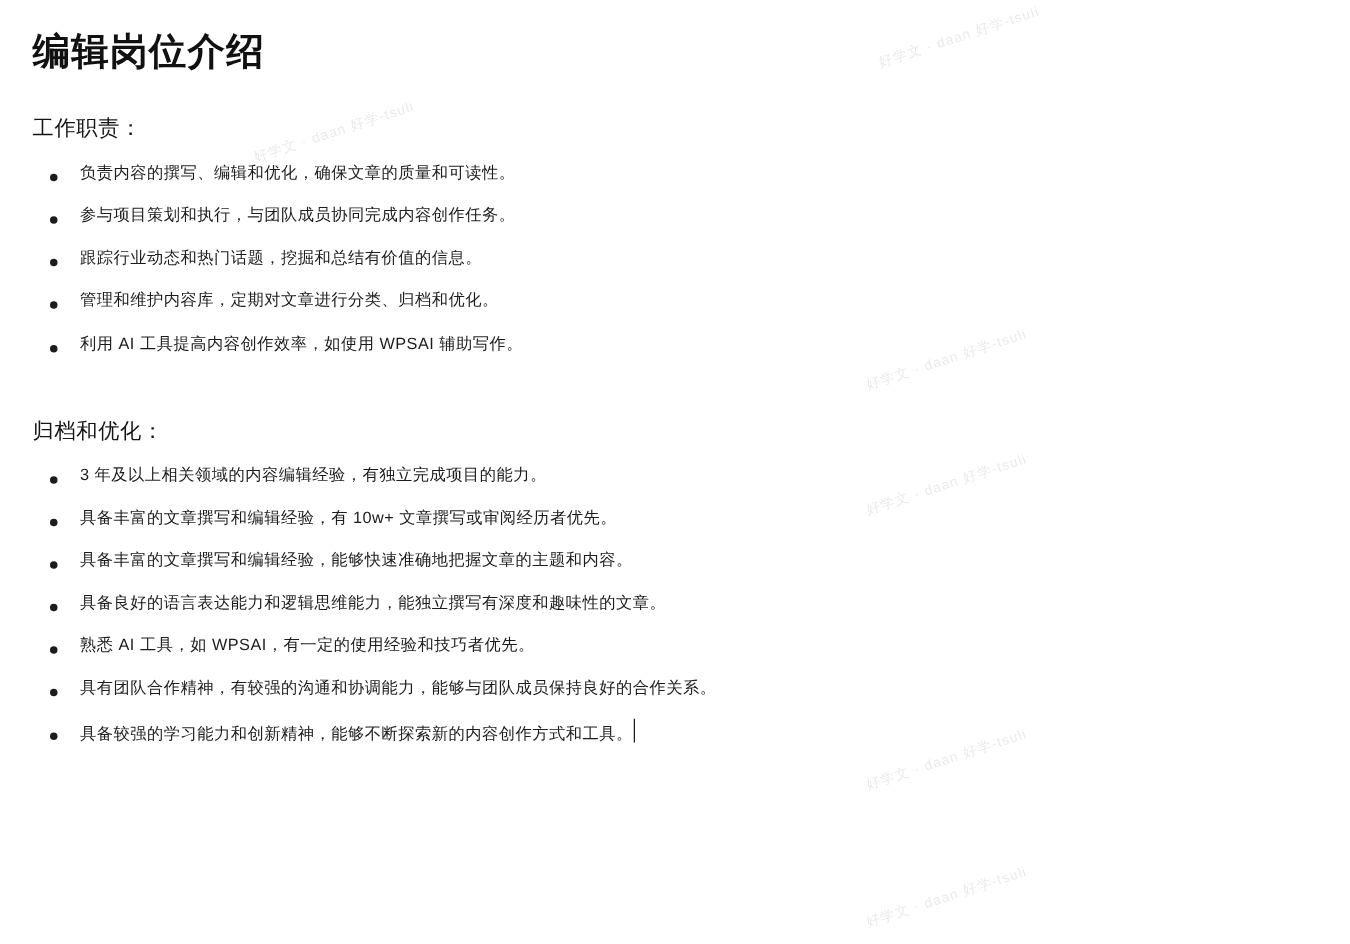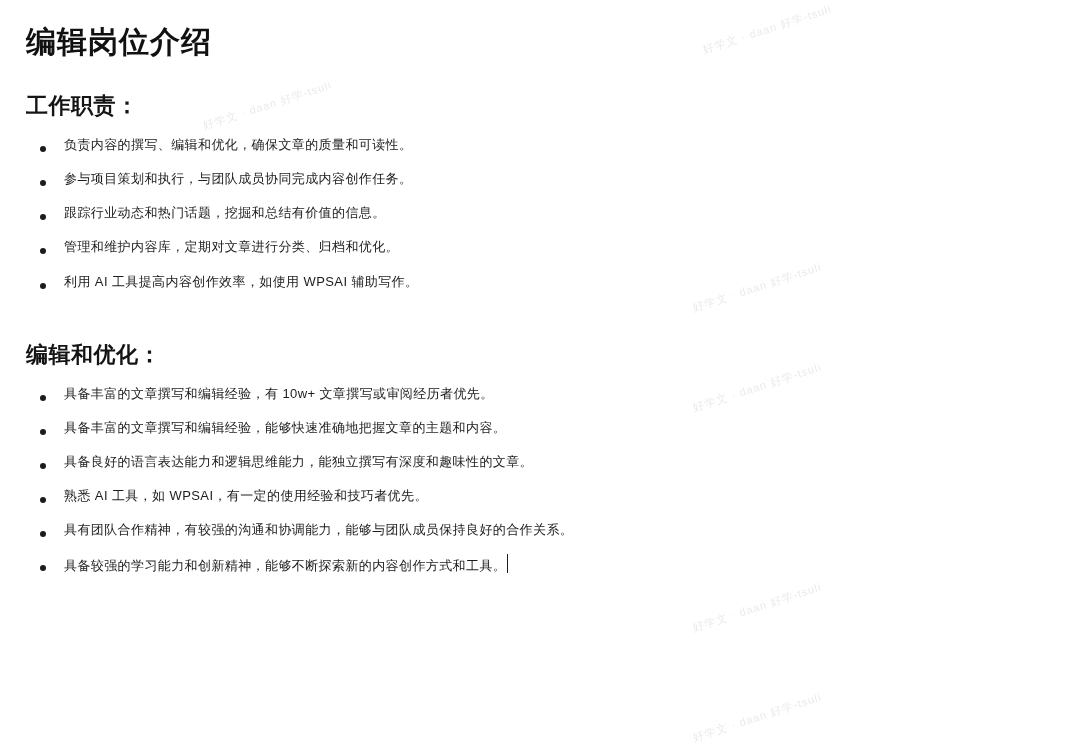--- a/index.html
+++ b/index.html
@@ -27,22 +27,22 @@
     font-weight: bold;
     letter-spacing: 1px;
     color: #111111;
     margin: 8px 0 30px 2px;
     line-height: 1.3;
   }
   .section {
     margin-bottom: 6px;
   }
   .section-heading {
-    font-size: 22px;
-    font-weight: bold;
+    font-size: 17px;
+    font-weight: normal;
     color: #141414;
     margin: 0 0 14px 2px;
     letter-spacing: 0.5px;
   }
   .section-spacer {
     height: 34px;
   }
   ul.bullet-list {
     list-style: none;
     margin: 0;
@@ -101,22 +101,23 @@
       <li>参与项目策划和执行，与团队成员协同完成内容创作任务。</li>
       <li>跟踪行业动态和热门话题，挖掘和总结有价值的信息。</li>
       <li>管理和维护内容库，定期对文章进行分类、归档和优化。</li>
       <li>利用 AI 工具提高内容创作效率，如使用 WPSAI 辅助写作。</li>
     </ul>
   </div>
 
   <div class="section-spacer"></div>
 
   <div class="section">
-    <h2 class="section-heading">编辑和优化：</h2>
+    <h2 class="section-heading">归档和优化：</h2>
     <ul class="bullet-list">
+      <li>3 年及以上相关领域的内容编辑经验，有独立完成项目的能力。</li>
       <li>具备丰富的文章撰写和编辑经验，有 10w+ 文章撰写或审阅经历者优先。</li>
       <li>具备丰富的文章撰写和编辑经验，能够快速准确地把握文章的主题和内容。</li>
       <li>具备良好的语言表达能力和逻辑思维能力，能独立撰写有深度和趣味性的文章。</li>
       <li>熟悉 AI 工具，如 WPSAI，有一定的使用经验和技巧者优先。</li>
       <li>具有团队合作精神，有较强的沟通和协调能力，能够与团队成员保持良好的合作关系。</li>
       <li><span>具备较强的学习能力和创新精神，能够不断探索新的内容创作方式和工具。</span><span class="caret"></span></li>
     </ul>
   </div>
 
   <div>

